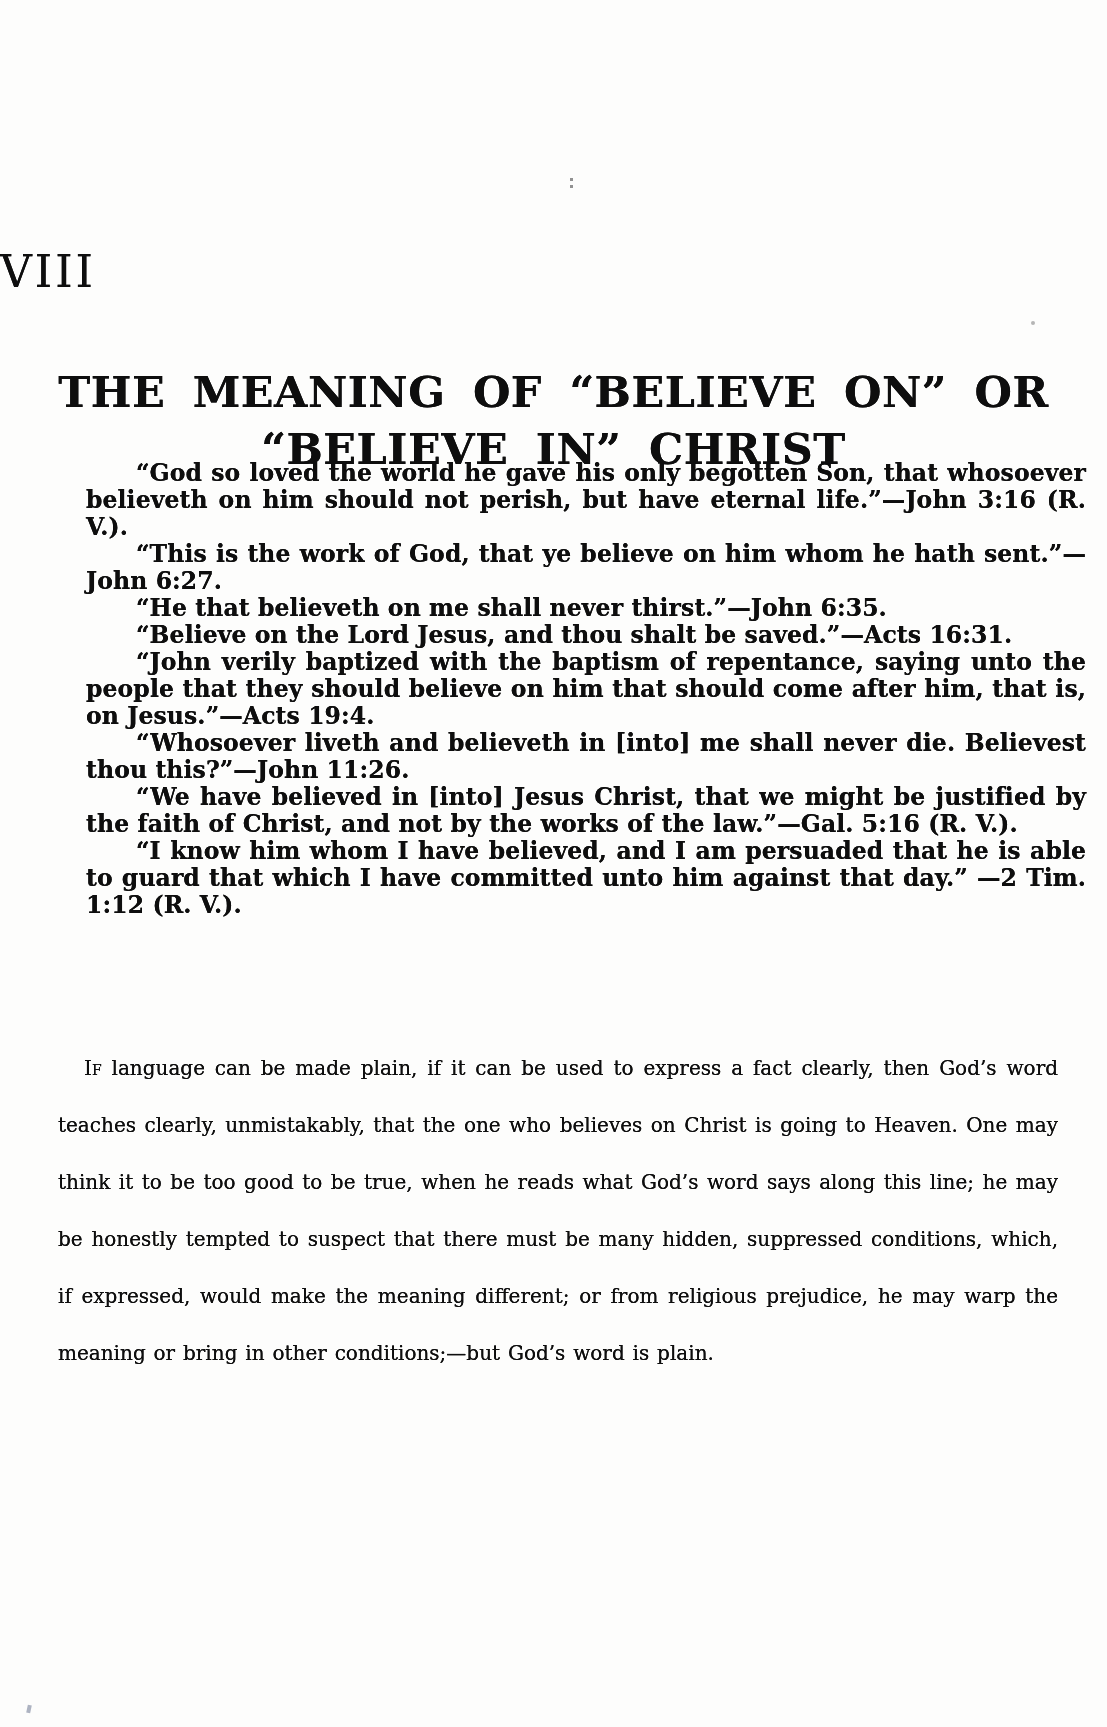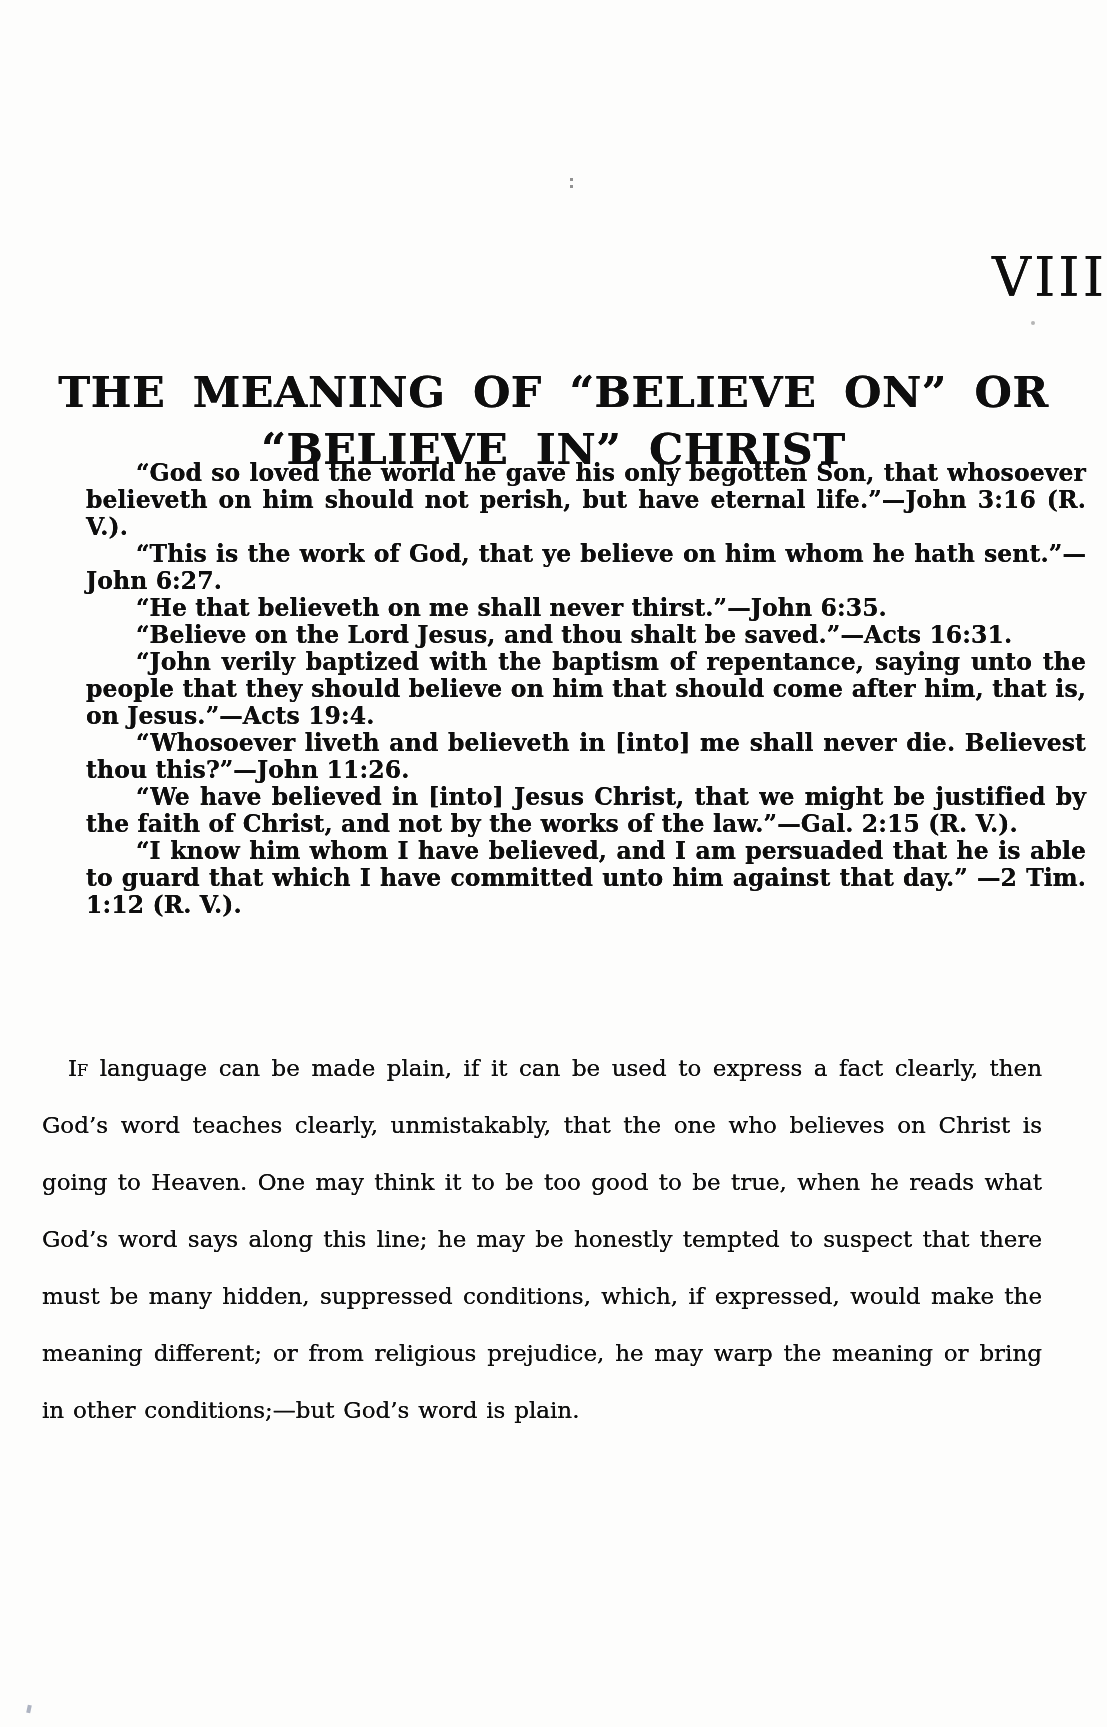--- a/index.html
+++ b/index.html
@@ -14,22 +14,22 @@
     background: #fdfdfc;
     color: #0e0e0e;
     font-family: "DejaVu Serif", "Liberation Serif", serif;
     overflow: hidden;
   }
   .chapter-number {
     position: absolute;
     top: 246px;
     left: 0;
     width: 100%;
-    text-align: right;
-    font-size: 54px;
+    text-align: left;
+    font-size: 44px;
     letter-spacing: 3px;
     text-shadow: 0 0 0.5px currentColor;
   }
   .title {
     position: absolute;
     top: 364px;
     left: 0;
     width: 100%;
     margin: 0;
     text-align: center;
@@ -54,24 +54,24 @@
     text-shadow: 0 0 0.4px currentColor;
     margin-left: 28px;
   }
   .quote {
     margin: 0;
     text-indent: 50px;
   }
   .body-para {
     position: absolute;
     top: 1040px;
-    left: 42px;
+    left: 58px;
     width: 1000px;
     margin: 0;
-    font-size: 23px;
+    font-size: 20px;
     line-height: 57px;
     text-align: justify;
     text-indent: 26px;
     word-spacing: 1.5px;
     text-shadow: 0 0 0.4px currentColor;
   }
   .lead-word { font-variant: small-caps; }
   .page-number {
     position: absolute;
     top: 1720px;
@@ -120,21 +120,21 @@
     <span class="title-line">“BELIEVE IN” CHRIST</span>
   </h1>
 
   <div class="quotes">
     <p class="quote">“God so loved the world he gave his only begotten Son, that whosoever believeth on him should not perish, but have eternal life.”—John 3:16 (R. V.).</p>
     <p class="quote">“This is the work of God, that ye believe on him whom he hath sent.”—John 6:27.</p>
     <p class="quote">“He that believeth on me shall never thirst.”—John 6:35.</p>
     <p class="quote">“Believe on the Lord Jesus, and thou shalt be saved.”—Acts 16:31.</p>
     <p class="quote">“John verily baptized with the baptism of repentance, saying unto the people that they should believe on him that should come after him, that is, on Jesus.”—Acts 19:4.</p>
     <p class="quote">“Whosoever liveth and believeth in [into] me shall never die. Believest thou this?”—John 11:26.</p>
-    <p class="quote">“We have believed in [into] Jesus Christ, that we might be justified by the faith of Christ, and not by the works of the law.”—Gal. 2:15 (R. V.).</p>
+    <p class="quote">“We have believed in [into] Jesus Christ, that we might be justified by the faith of Christ, and not by the works of the law.”—Gal. 5:16 (R. V.).</p>
     <p class="quote">“I know him whom I have believed, and I am persuaded that he is able to guard that which I have committed unto him against that day.” —2 Tim. 1:12 (R. V.).</p>
   </div>
 
   <p class="body-para">
     <span class="lead-word">If</span><span> language can be made plain, if it can be used to express a fact clearly, then God’s word teaches clearly, unmistakably, that the one who believes on Christ is going to Heaven.  One may think it to be too good to be true, when he reads what God’s word says along this line; he may be honestly tempted to suspect that there must be many hidden, suppressed conditions, which, if expressed, would make the meaning different; or from religious prejudice, he may warp the meaning or bring in other conditions;—but God’s word is plain.</span>
   </p>
 
   <div class="page-number">135</div>
 
   <div class="artifact artifact-colon"></div>

